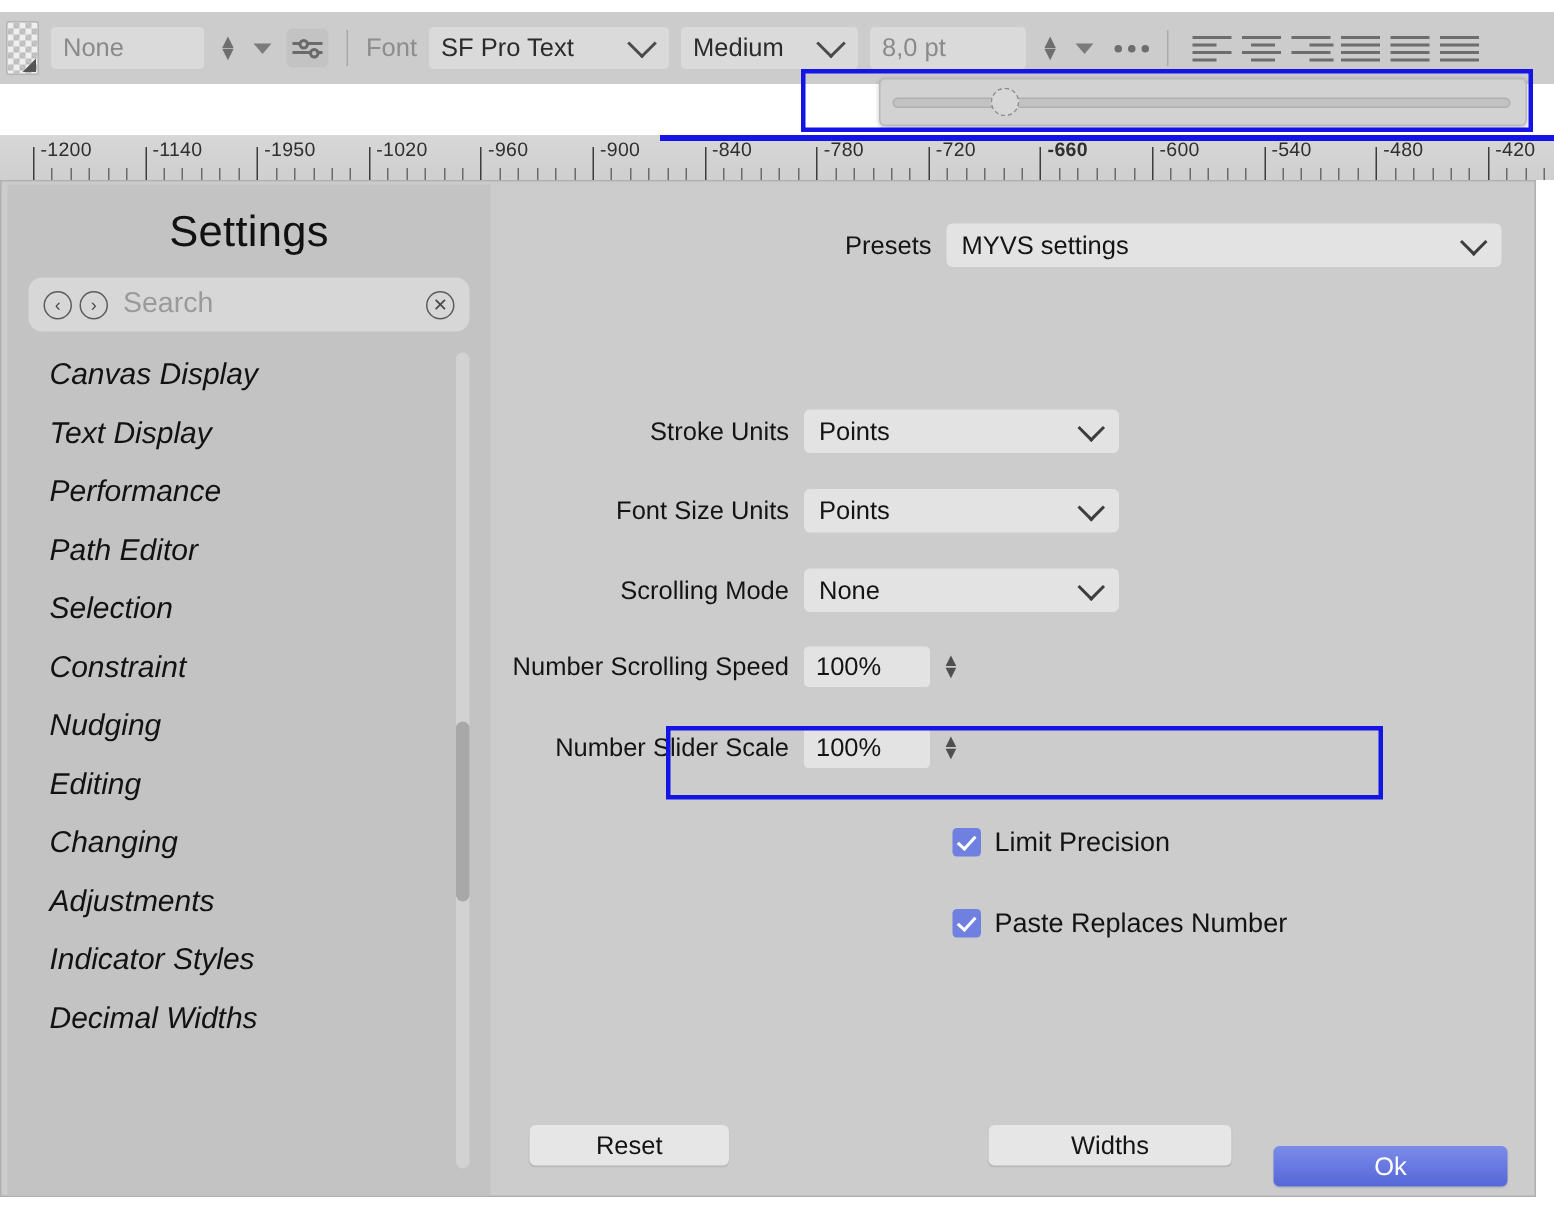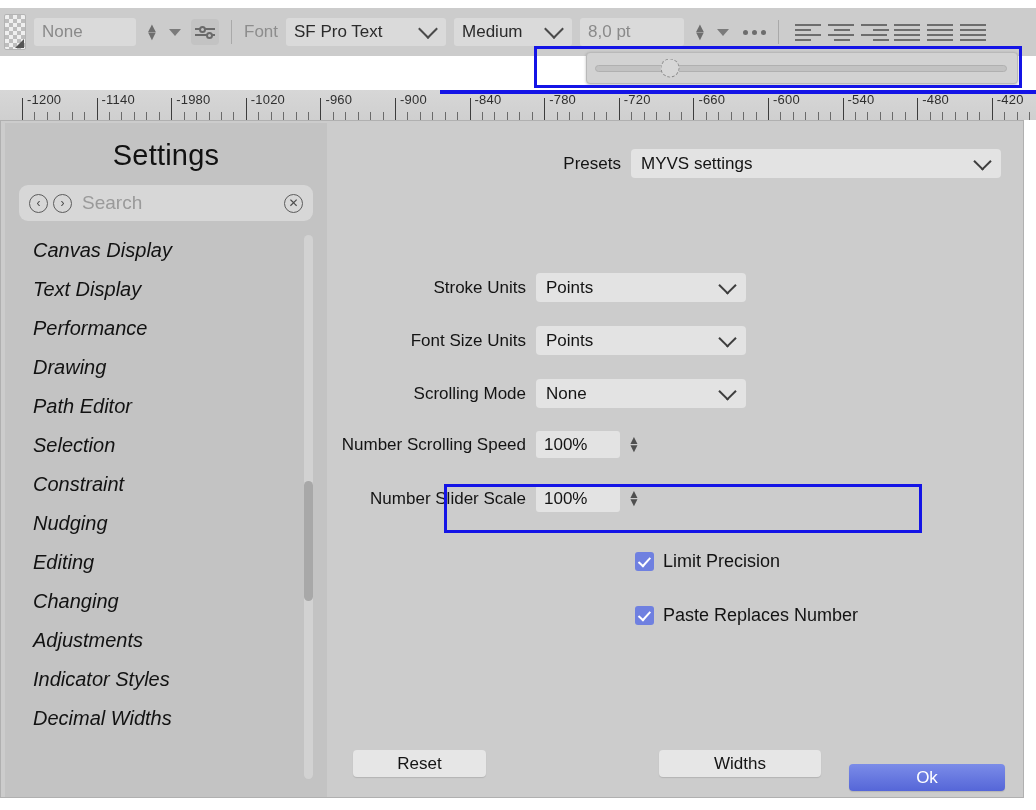--- a/index.html
+++ b/index.html
@@ -312,21 +312,21 @@
       <div class="min" style="left: 71.7333px;"></div>
       <div class="min" style="left: 84.1667px;"></div>
       <div class="maj" style="left: 96.6px;"></div>
       <div class="rl" style="left: 101.6px;">-1140</div>
       <div class="min" style="left: 109.033px;"></div>
       <div class="min" style="left: 121.467px;"></div>
       <div class="min" style="left: 133.9px;"></div>
       <div class="min" style="left: 146.333px;"></div>
       <div class="min" style="left: 158.767px;"></div>
       <div class="maj" style="left: 171.2px;"></div>
-      <div class="rl" style="left: 176.2px;">-1980</div>
+      <div class="rl" style="left: 176.2px;">-1950</div>
       <div class="min" style="left: 183.633px;"></div>
       <div class="min" style="left: 196.067px;"></div>
       <div class="min" style="left: 208.5px;"></div>
       <div class="min" style="left: 220.933px;"></div>
       <div class="min" style="left: 233.367px;"></div>
       <div class="maj" style="left: 245.8px;"></div>
       <div class="rl" style="left: 250.8px;">-1020</div>
       <div class="min" style="left: 258.233px;"></div>
       <div class="min" style="left: 270.667px;"></div>
       <div class="min" style="left: 283.1px;"></div>
@@ -361,21 +361,21 @@
       <div class="min" style="left: 593.933px;"></div>
       <div class="min" style="left: 606.367px;"></div>
       <div class="maj" style="left: 618.8px;"></div>
       <div class="rl" style="left: 623.8px;">-720</div>
       <div class="min" style="left: 631.233px;"></div>
       <div class="min" style="left: 643.667px;"></div>
       <div class="min" style="left: 656.1px;"></div>
       <div class="min" style="left: 668.533px;"></div>
       <div class="min" style="left: 680.967px;"></div>
       <div class="maj" style="left: 693.4px;"></div>
-      <div class="rl" style="left: 698.4px;">-660</div>
+      <div class="rl" style="left: 698.4px; font-weight: bold;">-660</div>
       <div class="min" style="left: 705.833px;"></div>
       <div class="min" style="left: 718.267px;"></div>
       <div class="min" style="left: 730.7px;"></div>
       <div class="min" style="left: 743.133px;"></div>
       <div class="min" style="left: 755.567px;"></div>
       <div class="maj" style="left: 768px;"></div>
       <div class="rl" style="left: 773px;">-600</div>
       <div class="min" style="left: 780.433px;"></div>
       <div class="min" style="left: 792.867px;"></div>
       <div class="min" style="left: 805.3px;"></div>
@@ -418,23 +418,20 @@
           <div class="nav-item">
             <span>Canvas Display</span>
           </div>
           <div class="nav-item">
             <span>Text Display</span>
           </div>
           <div class="nav-item">
             <span>Performance</span>
           </div>
           <div class="nav-item">
-            <span>Drawing</span>
-          </div>
-          <div class="nav-item">
             <span>Path Editor</span>
           </div>
           <div class="nav-item">
             <span>Selection</span>
           </div>
           <div class="nav-item">
             <span>Constraint</span>
           </div>
           <div class="nav-item">
             <span>Nudging</span>

